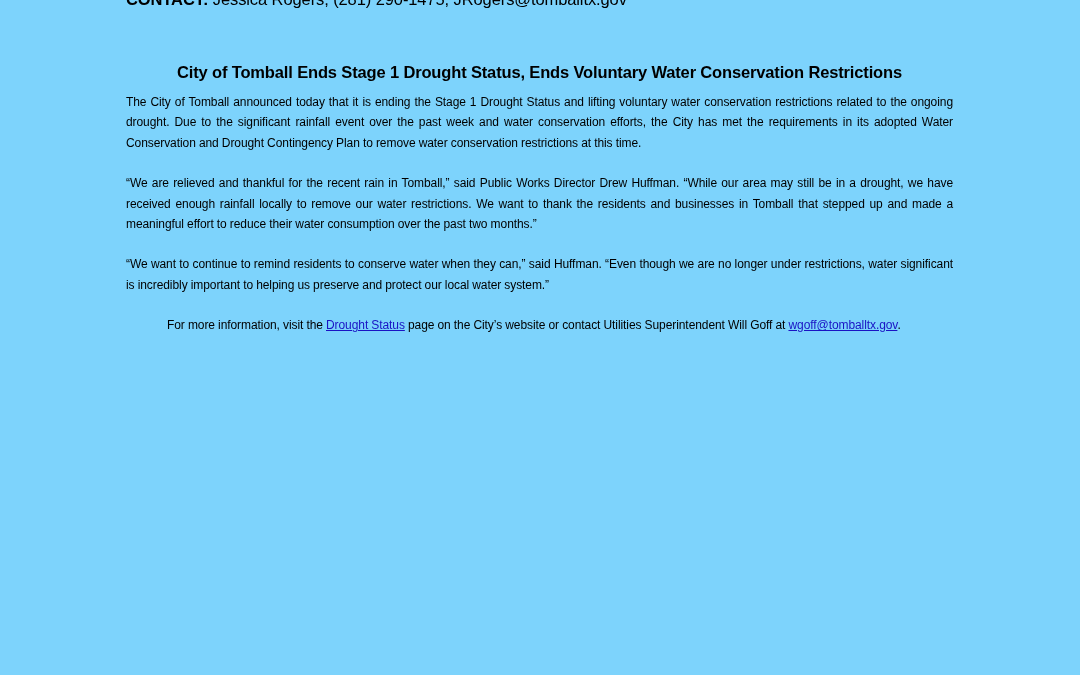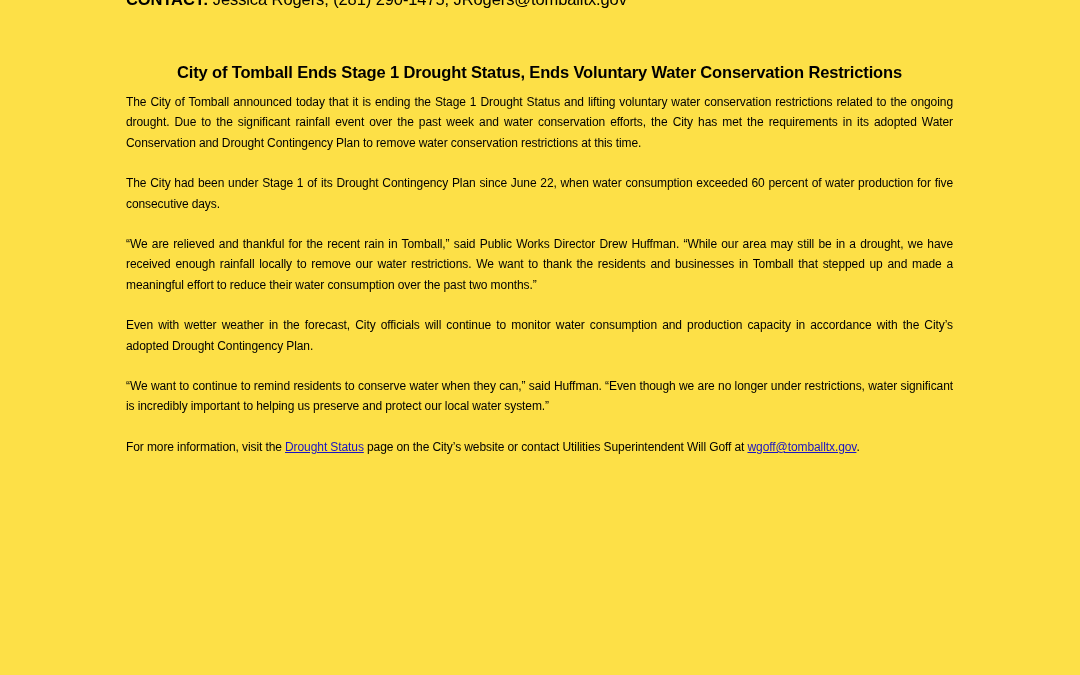--- a/index.html
+++ b/index.html
@@ -13,21 +13,21 @@
     overflow: hidden;
     font-family: "Liberation Sans", sans-serif;
     color: #000000;
     -webkit-font-smoothing: none;
   }
 
   .page {
     position: relative;
     width: 1080px;
     height: 675px;
-    background: #fde047;
+    background: #7dd3fc;
   }
 
   
   .contact-line {
     position: absolute;
     left: 126px;
     top: -11px;
     width: 827px;
     font-size: 16.5px;
     line-height: 20px;
@@ -61,20 +61,21 @@
     margin: 0 0 20px 0;
     font-size: 12px;
     line-height: 20.4px;
     text-align: justify;
     text-justify: inter-word;
     letter-spacing: -0.08px;
     word-spacing: -0.1px;
   }
   p.para:last-child {
     margin-bottom: 0;
+    margin-left: 41px;
   }
   p.para.ragged {
     text-align: left;
   }
 
   a.doclink {
     color: #1a13c4;
     text-decoration: underline;
   }
 </style>
@@ -86,25 +87,23 @@
   <div class="contact-line">
     <span class="label">CONTACT:</span><span> Jessica Rogers, (281) 290-1475, JRogers@tomballtx.gov</span>
   </div>
 
   <h1 class="headline">City of Tomball Ends Stage 1 Drought Status, Ends Voluntary Water Conservation Restrictions</h1>
 
   <div class="body-block">
 
     <p class="para">The City of Tomball announced today that it is ending the Stage 1 Drought Status and lifting voluntary water conservation restrictions related to the ongoing drought. Due to the significant rainfall event over the past week and water conservation efforts, the City has met the requirements in its adopted Water Conservation and Drought Contingency Plan to remove water conservation restrictions at this time.</p>
 
-    <p class="para">The City had been under Stage 1 of its Drought Contingency Plan since June 22, when water consumption exceeded 60 percent of water production for five consecutive days.</p>
 
     <p class="para">“We are relieved and thankful for the recent rain in Tomball,” said Public Works Director Drew Huffman. “While our area may still be in a drought, we have received enough rainfall locally to remove our water restrictions. We want to thank the residents and businesses in Tomball that stepped up and made a meaningful effort to reduce their water consumption over the past two months.”</p>
 
-    <p class="para">Even with wetter weather in the forecast, City officials will continue to monitor water consumption and production capacity in accordance with the City’s adopted Drought Contingency Plan.</p>
 
     <p class="para">“We want to continue to remind residents to conserve water when they can,” said Huffman. “Even though we are no longer under restrictions, water significant is incredibly important to helping us preserve and protect our local water system.”</p>
 
     <p class="para ragged"><span>For more information, visit the </span><a class="doclink" href="#">Drought Status</a><span> page on the City’s website or contact Utilities Superintendent Will Goff at </span><a class="doclink" href="#">wgoff@tomballtx.gov</a><span>.</span></p>
 
   </div>
 
 </div>
 
 </body></html>

